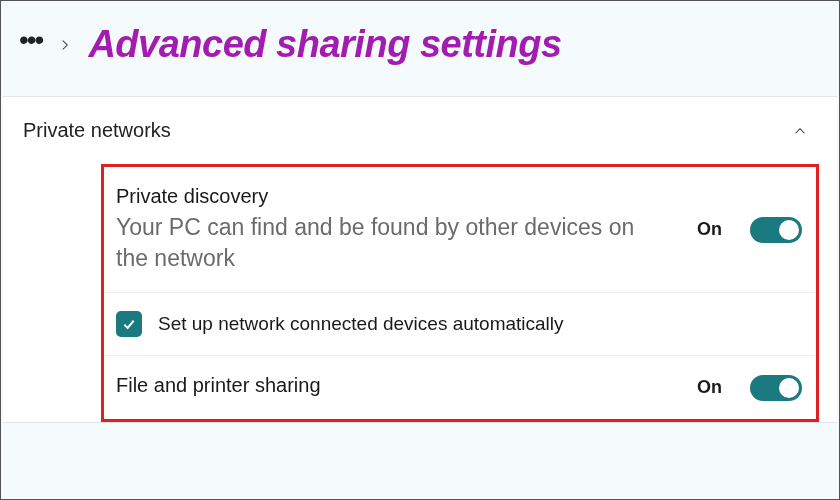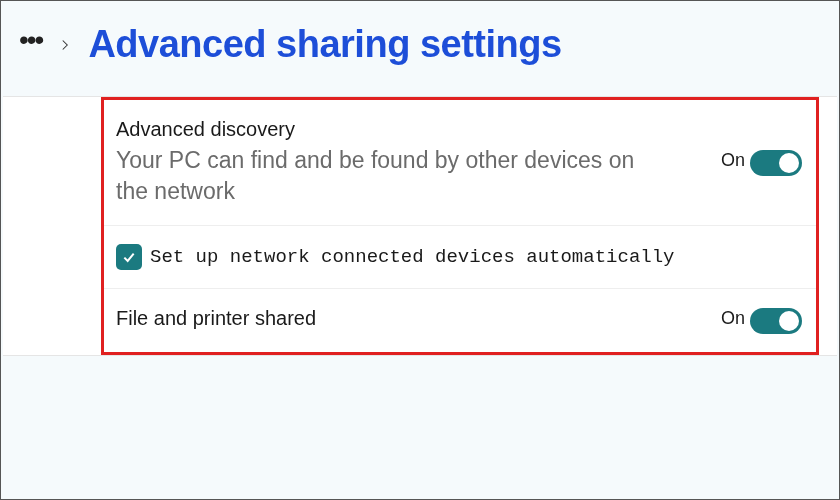--- a/index.html
+++ b/index.html
@@ -29,22 +29,23 @@
     letter-spacing: -2px;
     line-height: 1;
     padding-bottom: 10px;
   }
   .chevron-sep {
     color: #444;
   }
   .page-title {
     font-size: 38px;
     font-weight: 600;
-    color: #1d4ed8;
+    color: #a21caf;
     letter-spacing: -0.5px;
+    font-style: italic;
   }
   .section {
     background: #fff;
     border-top: 1px solid #e5e5e5;
     border-bottom: 1px solid #e5e5e5;
     margin: 0 2px 2px 2px;
   }
   .section-header {
     display: flex;
     align-items: center;
@@ -84,21 +85,23 @@
     margin-bottom: 4px;
   }
   .row-desc {
     font-size: 23px;
     color: #6b6b6b;
     line-height: 1.35;
     max-width: 520px;
   }
   .row-right {
     display: flex;
-    gap: 5px;
+    align-items: center;
+    gap: 28px;
+    font-weight: bold;
   }
   .state-label {
     font-size: 18px;
     color: #1a1a1a;
   }
   .toggle {
     width: 52px;
     height: 26px;
     border-radius: 13px;
     background: #1b7a80;
@@ -110,24 +113,23 @@
     right: 3px;
     top: 3px;
     width: 20px;
     height: 20px;
     border-radius: 50%;
     background: #fff;
   }
   .check-row {
     display: flex;
     align-items: center;
-    gap: 8px;
+    gap: 16px;
     padding: 18px 14px 18px 12px;
     border-top: 1px solid #eee;
-    font-family: Liberation Mono, monospace;
   }
   .checkbox {
     width: 26px;
     height: 26px;
     border-radius: 5px;
     background: #1b7a80;
     display: flex;
     align-items: center;
     justify-content: center;
     cursor: pointer;
@@ -155,26 +157,32 @@
 
   <div class="header">
     <span class="dots">•••</span>
     <svg class="chev-up chevron-sep" viewBox="0 0 24 24" width="16" height="16">
         <polyline points="9 6 15 12 9 18"></polyline>
       </svg>
     <h1 class="page-title">Advanced sharing settings</h1>
   </div>
 
   <div class="section">
+    <div class="section-header">
+      <span class="section-title">Private networks</span>
+      <svg class="chev-up" viewBox="0 0 24 24">
+          <polyline points="6 15 12 9 18 15"></polyline>
+        </svg>
+    </div>
 
     <div class="highlight">
 
       <div class="row">
         <div class="row-text">
-          <div class="row-title">Advanced discovery</div>
+          <div class="row-title">Private discovery</div>
           <div class="row-desc">Your PC can find and be found by other devices on the network</div>
         </div>
         <div class="row-right">
           <span class="state-label">On</span>
           <div class="toggle">
               <div class="knob"></div>
             </div>
         </div>
       </div>
 
@@ -182,21 +190,21 @@
         <div class="checkbox">
           <svg viewBox="0 0 24 24">
               <polyline points="5 13 10 18 19 7"></polyline>
             </svg>
         </div>
         <span class="check-label">Set up network connected devices automatically</span>
       </div>
 
       <div class="row cut">
         <div class="row-text">
-          <div class="row-title">File and printer shared</div>
+          <div class="row-title">File and printer sharing</div>
         </div>
         <div class="row-right">
           <span class="state-label">On</span>
           <div class="toggle">
               <div class="knob"></div>
             </div>
         </div>
       </div>
 
     </div>

